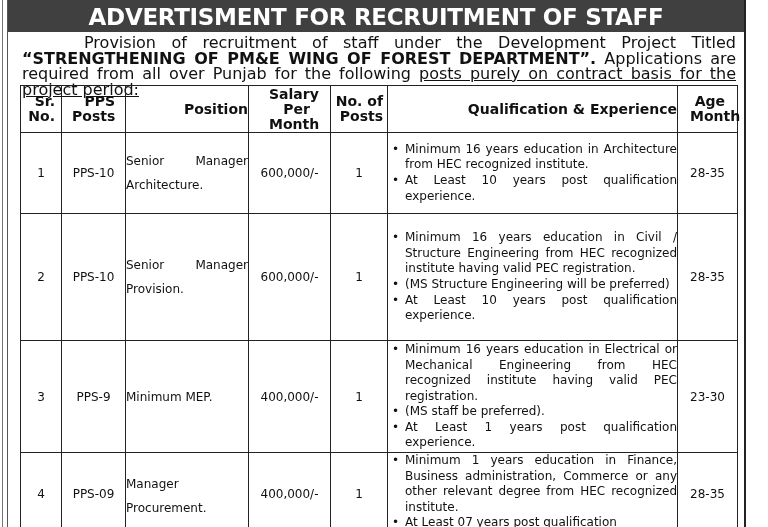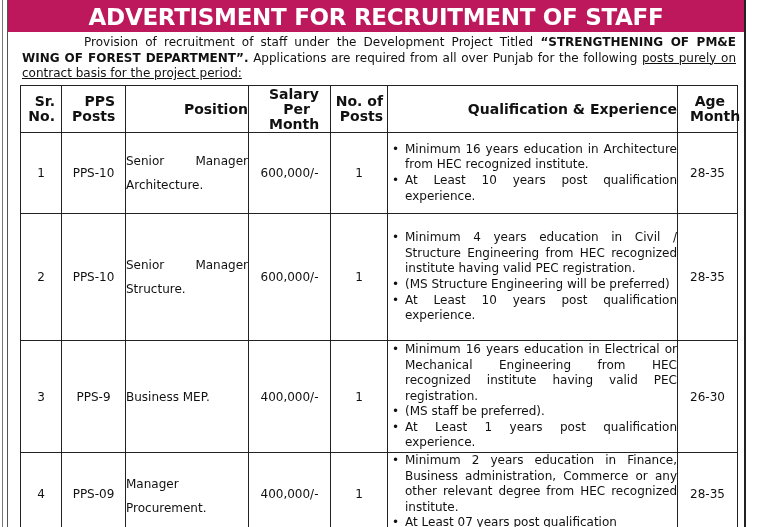--- a/index.html
+++ b/index.html
@@ -1,22 +1,22 @@
 <!DOCTYPE html>
 <html><head>
 <meta charset="utf-8">
 <style>
   html, body { margin:0; padding:0; background:#ffffff; }
   body { width:768px; height:527px; overflow:hidden; position:relative; font-family:"DejaVu Sans", sans-serif; color:#111; }
   .frame-left1 { position:absolute; left:2px; top:0; width:1px; height:527px; background:#777; }
   .frame-left2 { position:absolute; left:7px; top:0; width:1px; height:527px; background:#555; }
   .frame-right { position:absolute; left:744px; top:0; width:2px; height:527px; background:#222; }
-  .title-bar { position:absolute; left:8px; top:0; width:736px; height:32px; background:#be185d; color:#fff;
+  .title-bar { position:absolute; left:8px; top:0; width:736px; height:32px; background:#404040; color:#fff;
     font-family:"DejaVu Sans", sans-serif; font-weight:bold; font-size:23px; text-align:center; line-height:34px; letter-spacing:-0.3px; }
-  .intro { position:absolute; left:22px; top:35px; width:714px; font-size:12px; line-height:15.5px; text-align:justify; }
+  .intro { position:absolute; left:22px; top:35px; width:714px; font-size:16px; line-height:15.5px; text-align:justify; }
   .intro .indent { display:inline-block; width:62px; }
   .intro b { font-weight:bold; }
   .intro .u { text-decoration:underline; }
   table.jobs { position:absolute; left:20px; top:85px; width:717px; border-collapse:collapse; table-layout:fixed; font-size:12px; }
   table.jobs th, table.jobs td { border:1.3px solid #222; padding:0; vertical-align:middle; }
   table.jobs th { font-weight:bold; font-size:14px; line-height:15px; text-align:right; }
   td.c { text-align:center; }
   td.pos { padding-left:5px; padding-right:3px; line-height:24px; text-align:justify; }
   td.qual { padding:2px 4px 0 5px; }
   ul.q { margin:0; padding:0; list-style:none; }
@@ -66,55 +66,55 @@
         <ul class="q">
           <li>Minimum 16 years education in Architecture from HEC recognized institute.</li>
           <li>At Least 10 years post qualification experience.</li>
         </ul>
       </td>
       <td class="c">28-35</td>
     </tr>
     <tr style="height:127px">
       <td class="c">2</td>
       <td class="c">PPS-10</td>
-      <td class="pos">Senior Manager Structure.</td>
+      <td class="pos">Senior Manager Provision.</td>
       <td class="c">600,000/-</td>
       <td class="c">1</td>
       <td class="qual">
         <ul class="q">
-          <li>Minimum 4 years education in Civil / Structure Engineering from HEC recognized institute having valid PEC registration.</li>
+          <li>Minimum 16 years education in Civil / Structure Engineering from HEC recognized institute having valid PEC registration.</li>
           <li>(MS Structure Engineering will be preferred)</li>
           <li>At Least 10 years post qualification experience.</li>
         </ul>
       </td>
       <td class="c">28-35</td>
     </tr>
     <tr style="height:112px">
       <td class="c">3</td>
       <td class="c">PPS-9</td>
-      <td class="pos">Business MEP.</td>
+      <td class="pos">Minimum MEP.</td>
       <td class="c">400,000/-</td>
       <td class="c">1</td>
       <td class="qual">
         <ul class="q">
           <li>Minimum 16 years education in Electrical or Mechanical Engineering from HEC recognized institute having valid PEC registration.</li>
           <li>(MS staff be preferred).</li>
           <li>At Least 1 years post qualification experience.</li>
         </ul>
       </td>
-      <td class="c">26-30</td>
+      <td class="c">23-30</td>
     </tr>
     <tr style="height:100px">
       <td class="c" style="vertical-align:top;padding-top:34px">4</td>
       <td class="c" style="vertical-align:top;padding-top:34px">PPS-09</td>
       <td class="pos" style="vertical-align:top;padding-top:19px;text-align:left">Manager Procurement.</td>
       <td class="c" style="vertical-align:top;padding-top:34px">400,000/-</td>
       <td class="c" style="vertical-align:top;padding-top:34px">1</td>
       <td class="qual" style="vertical-align:top">
         <ul class="q">
-          <li>Minimum 2 years education in Finance, Business administration, Commerce or any other relevant degree from HEC recognized institute.</li>
+          <li>Minimum 1 years education in Finance, Business administration, Commerce or any other relevant degree from HEC recognized institute.</li>
           <li>At Least 07 years post qualification</li>
         </ul>
       </td>
       <td class="c" style="vertical-align:top;padding-top:34px">28-35</td>
     </tr>
   </tbody>
 </table>
 
 </body></html>

